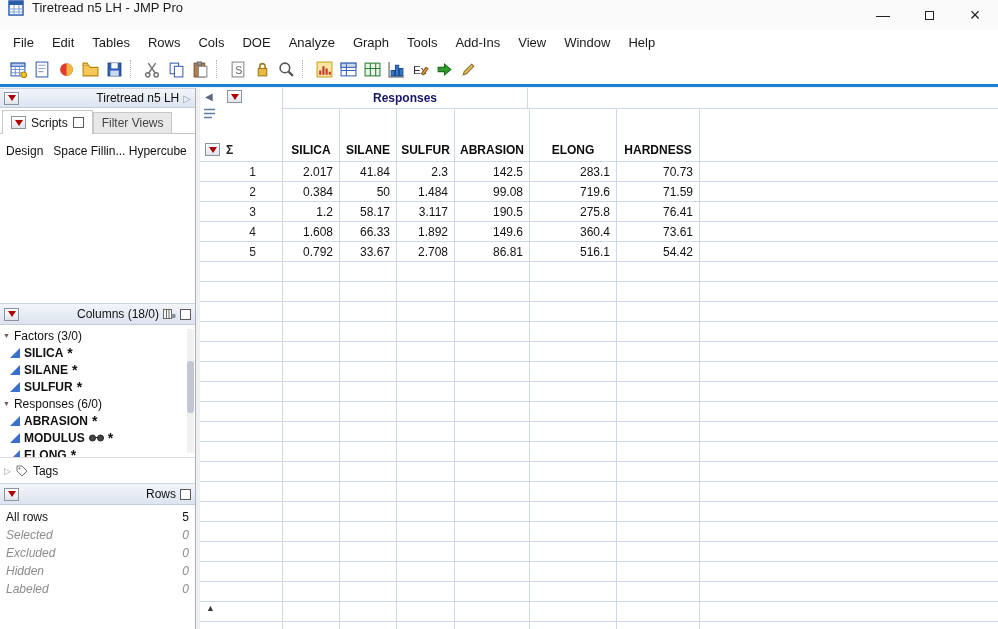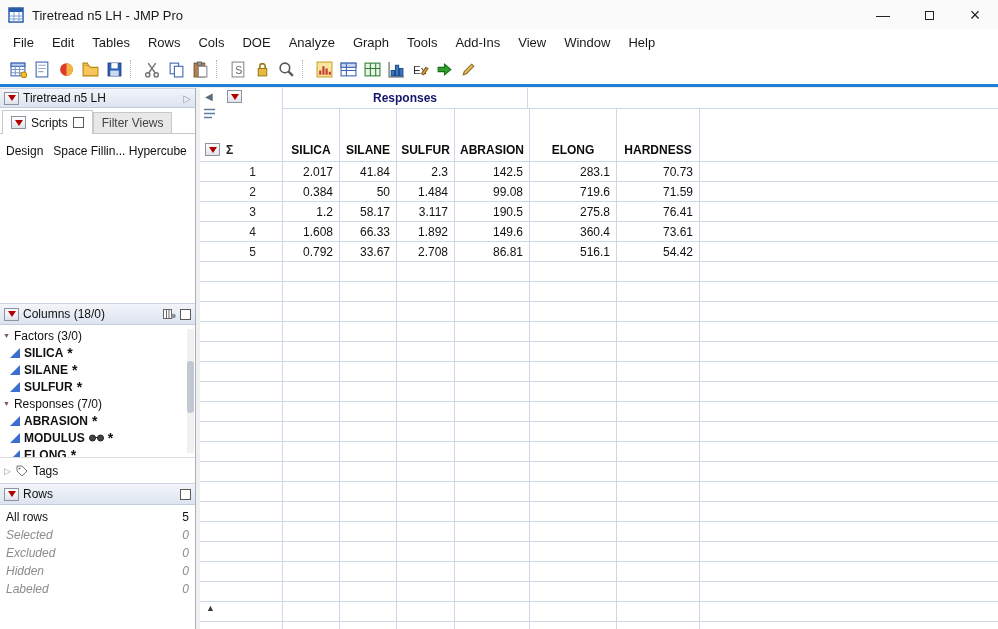--- a/index.html
+++ b/index.html
@@ -1,20 +1,20 @@
 <!DOCTYPE html>
 <html style="--accent: #1e7fd6; --grid: #cdd9ea; --red: #b00000; --green: #2e9e2e; --colblue: #3a6fd0; --grptext: #16166b;"><head>
 <meta charset="utf-8">
 <style>
   *{margin:0;padding:0;box-sizing:border-box}
   html,body{width:998px;height:629px;overflow:hidden}
   body{position:relative;font-family:"Liberation Sans",sans-serif;background:#f0f0f0;font-size:12px;color:#111}
 
   
-  .titlebar{position:absolute;left:0;top:0;right:0;height:30px;background:#fafafa;display:flex;align-items:center;padding-left:8px}
+  .titlebar{position:absolute;left:0;top:0;right:0;height:30px;background:#fafafa;display:flex;align-items:flex-start;padding-left:8px}
   .app-icon{width:16px;height:16px;margin-right:8px}
   .title-text{font-size:13px;color:#1a1a1a}
   .win-controls{margin-left:auto;display:flex;height:30px}
   .wbtn{width:46px;height:30px;display:flex;align-items:center;justify-content:center;font-size:14px;color:#222;cursor:default}
   .maxbox{width:9px;height:9px;border:1px solid #222;display:inline-block}
   .wbtn.close{font-size:18px}
 
   
   .menubar{position:absolute;left:0;top:30px;right:0;height:24px;background:#fff;display:flex;align-items:center;padding-left:4px}
   .menu-item{padding:3px 9px;font-size:13px;color:#1a1a1a;cursor:default}
@@ -24,21 +24,21 @@
   .tbtn{width:24px;height:24px;display:flex;align-items:center;justify-content:center;border-radius:2px}
   .tbtn svg{width:17px;height:17px}
   .tsep{width:6px;height:18px;border-left:1px dotted #b5b5b5;margin:0 4px}
 
   .accent{position:absolute;left:0;top:84px;right:0;height:3px;background:var(--accent,#1e7fd6)}
 
   
   .sidebar{position:absolute;left:0;top:88px;width:196px;bottom:0;background:#fff;border-right:1px solid #a9b0ba;display:flex;flex-direction:column}
   .panel-hdr{flex:0 0 20px;display:flex;align-items:center;gap:4px;padding:0 4px;background:linear-gradient(#f2f5fa,#dde4f0);border-top:1px solid #cdd5e2;border-bottom:1px solid #c3ccda;font-size:12px}
   .panel-hdr.h22{flex:0 0 22px}
-  .panel-title{flex:1;text-align:left;white-space:nowrap;overflow:hidden}
+  .panel-title{flex:1;text-align:right;white-space:nowrap;overflow:hidden}
   .chev{color:#98a0ab;font-size:10px}
   .redtri{flex:0 0 auto;width:15px;height:13px;border:1px solid #8c94a0;background:linear-gradient(#fff,#dfe3ea);display:inline-flex;align-items:center;justify-content:center}
   .redtri::after{content:"";border-left:4px solid transparent;border-right:4px solid transparent;border-top:6px solid var(--red,#b00000)}
   .cb{flex:0 0 auto;width:11px;height:11px;border:1px solid #5a5a5a;background:#fff}
 
   .tabs{flex:0 0 26px;display:flex;align-items:flex-end;padding-left:2px;border-bottom:1px solid #c8c8c8;background:#fff}
   .tab{display:flex;align-items:center;gap:5px;padding:0 8px;height:24px;border:1px solid #c8c8c8;border-bottom:none;background:#fff;margin-bottom:-1px;font-size:12px}
   .tab.unsel{height:21px;background:#e8e8e8;color:#444;margin-bottom:0}
 
   .p1-content{flex:0 0 169px;padding:8px 0 0 4px;overflow:hidden}
@@ -298,21 +298,21 @@
         <div class="tree-name">SILANE</div>
         <div class="ast">*</div>
       </div>
       <div class="tree-item">
         <div class="ramp"></div>
         <div class="tree-name">SULFUR</div>
         <div class="ast">*</div>
       </div>
       <div class="tree-group">
         <div class="disc">▼</div>
-        <div class="tree-group-label">Responses (7/0)</div>
+        <div class="tree-group-label">Responses (6/0)</div>
       </div>
       <div class="tree-item">
         <div class="ramp"></div>
         <div class="tree-name">ABRASION</div>
         <div class="ast">*</div>
       </div>
       <div class="tree-item">
         <div class="ramp"></div>
         <div class="tree-name">MODULUS</div>
         <div class="glasses"><svg width="15" height="8">

